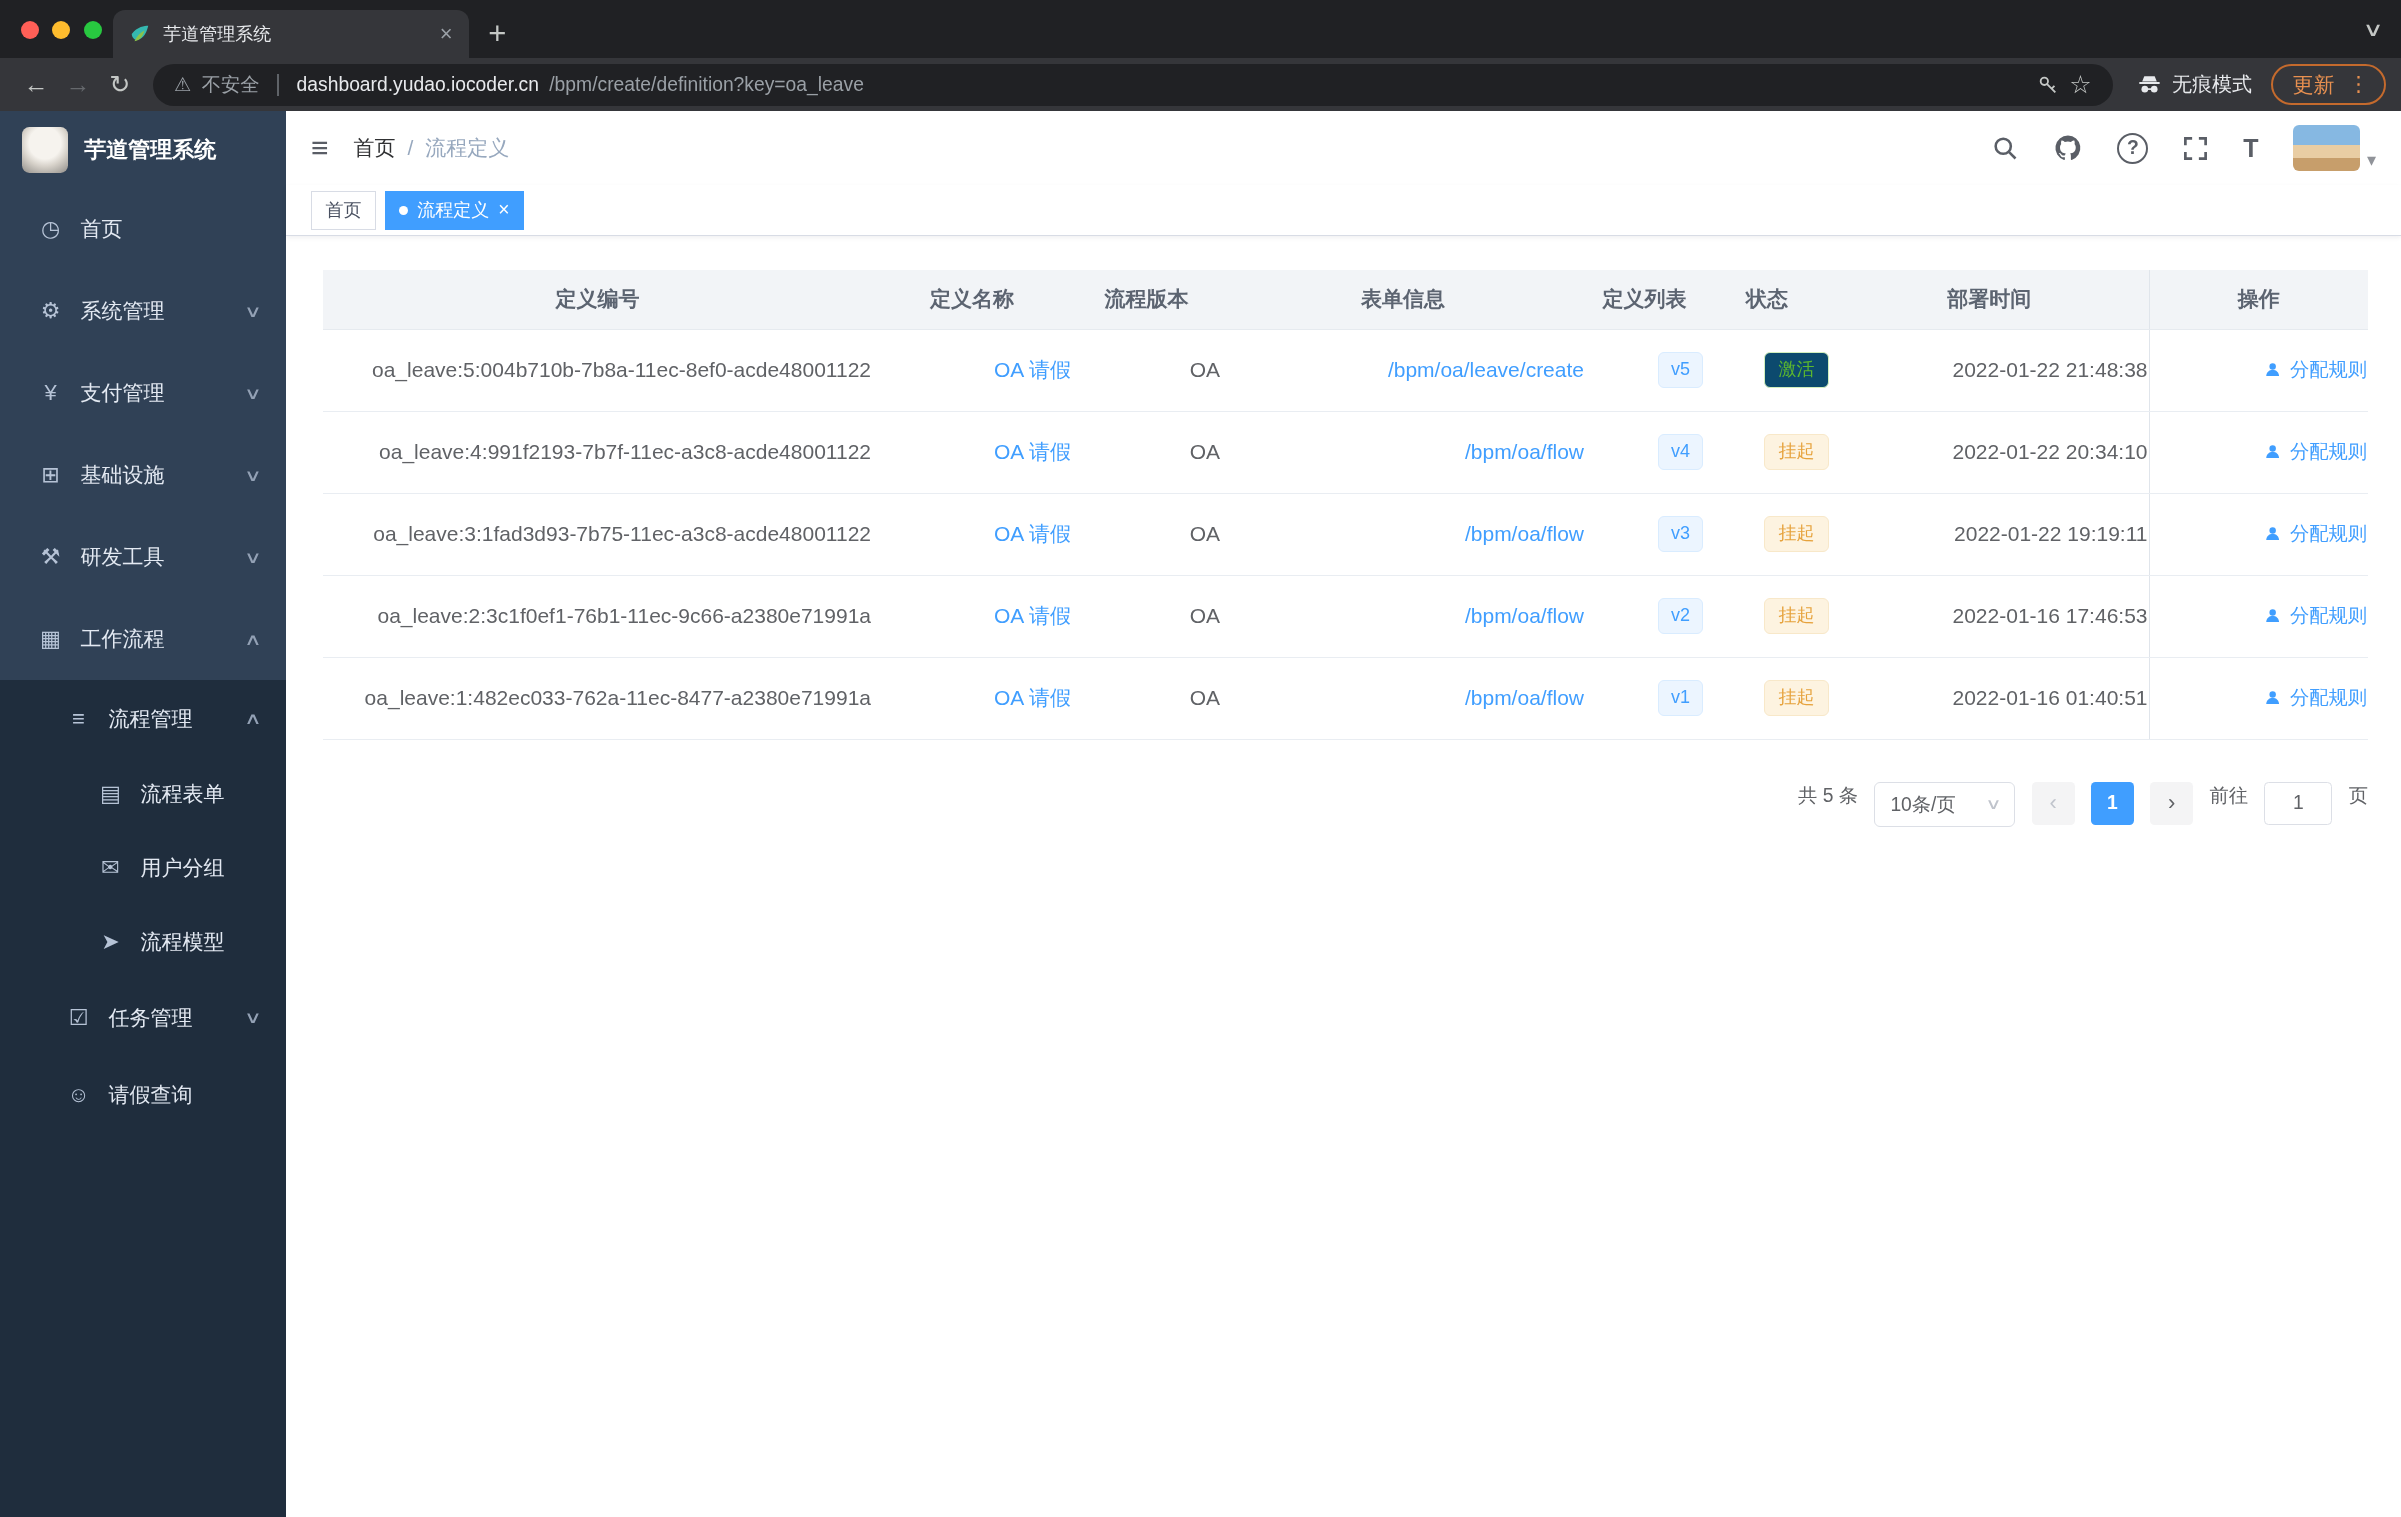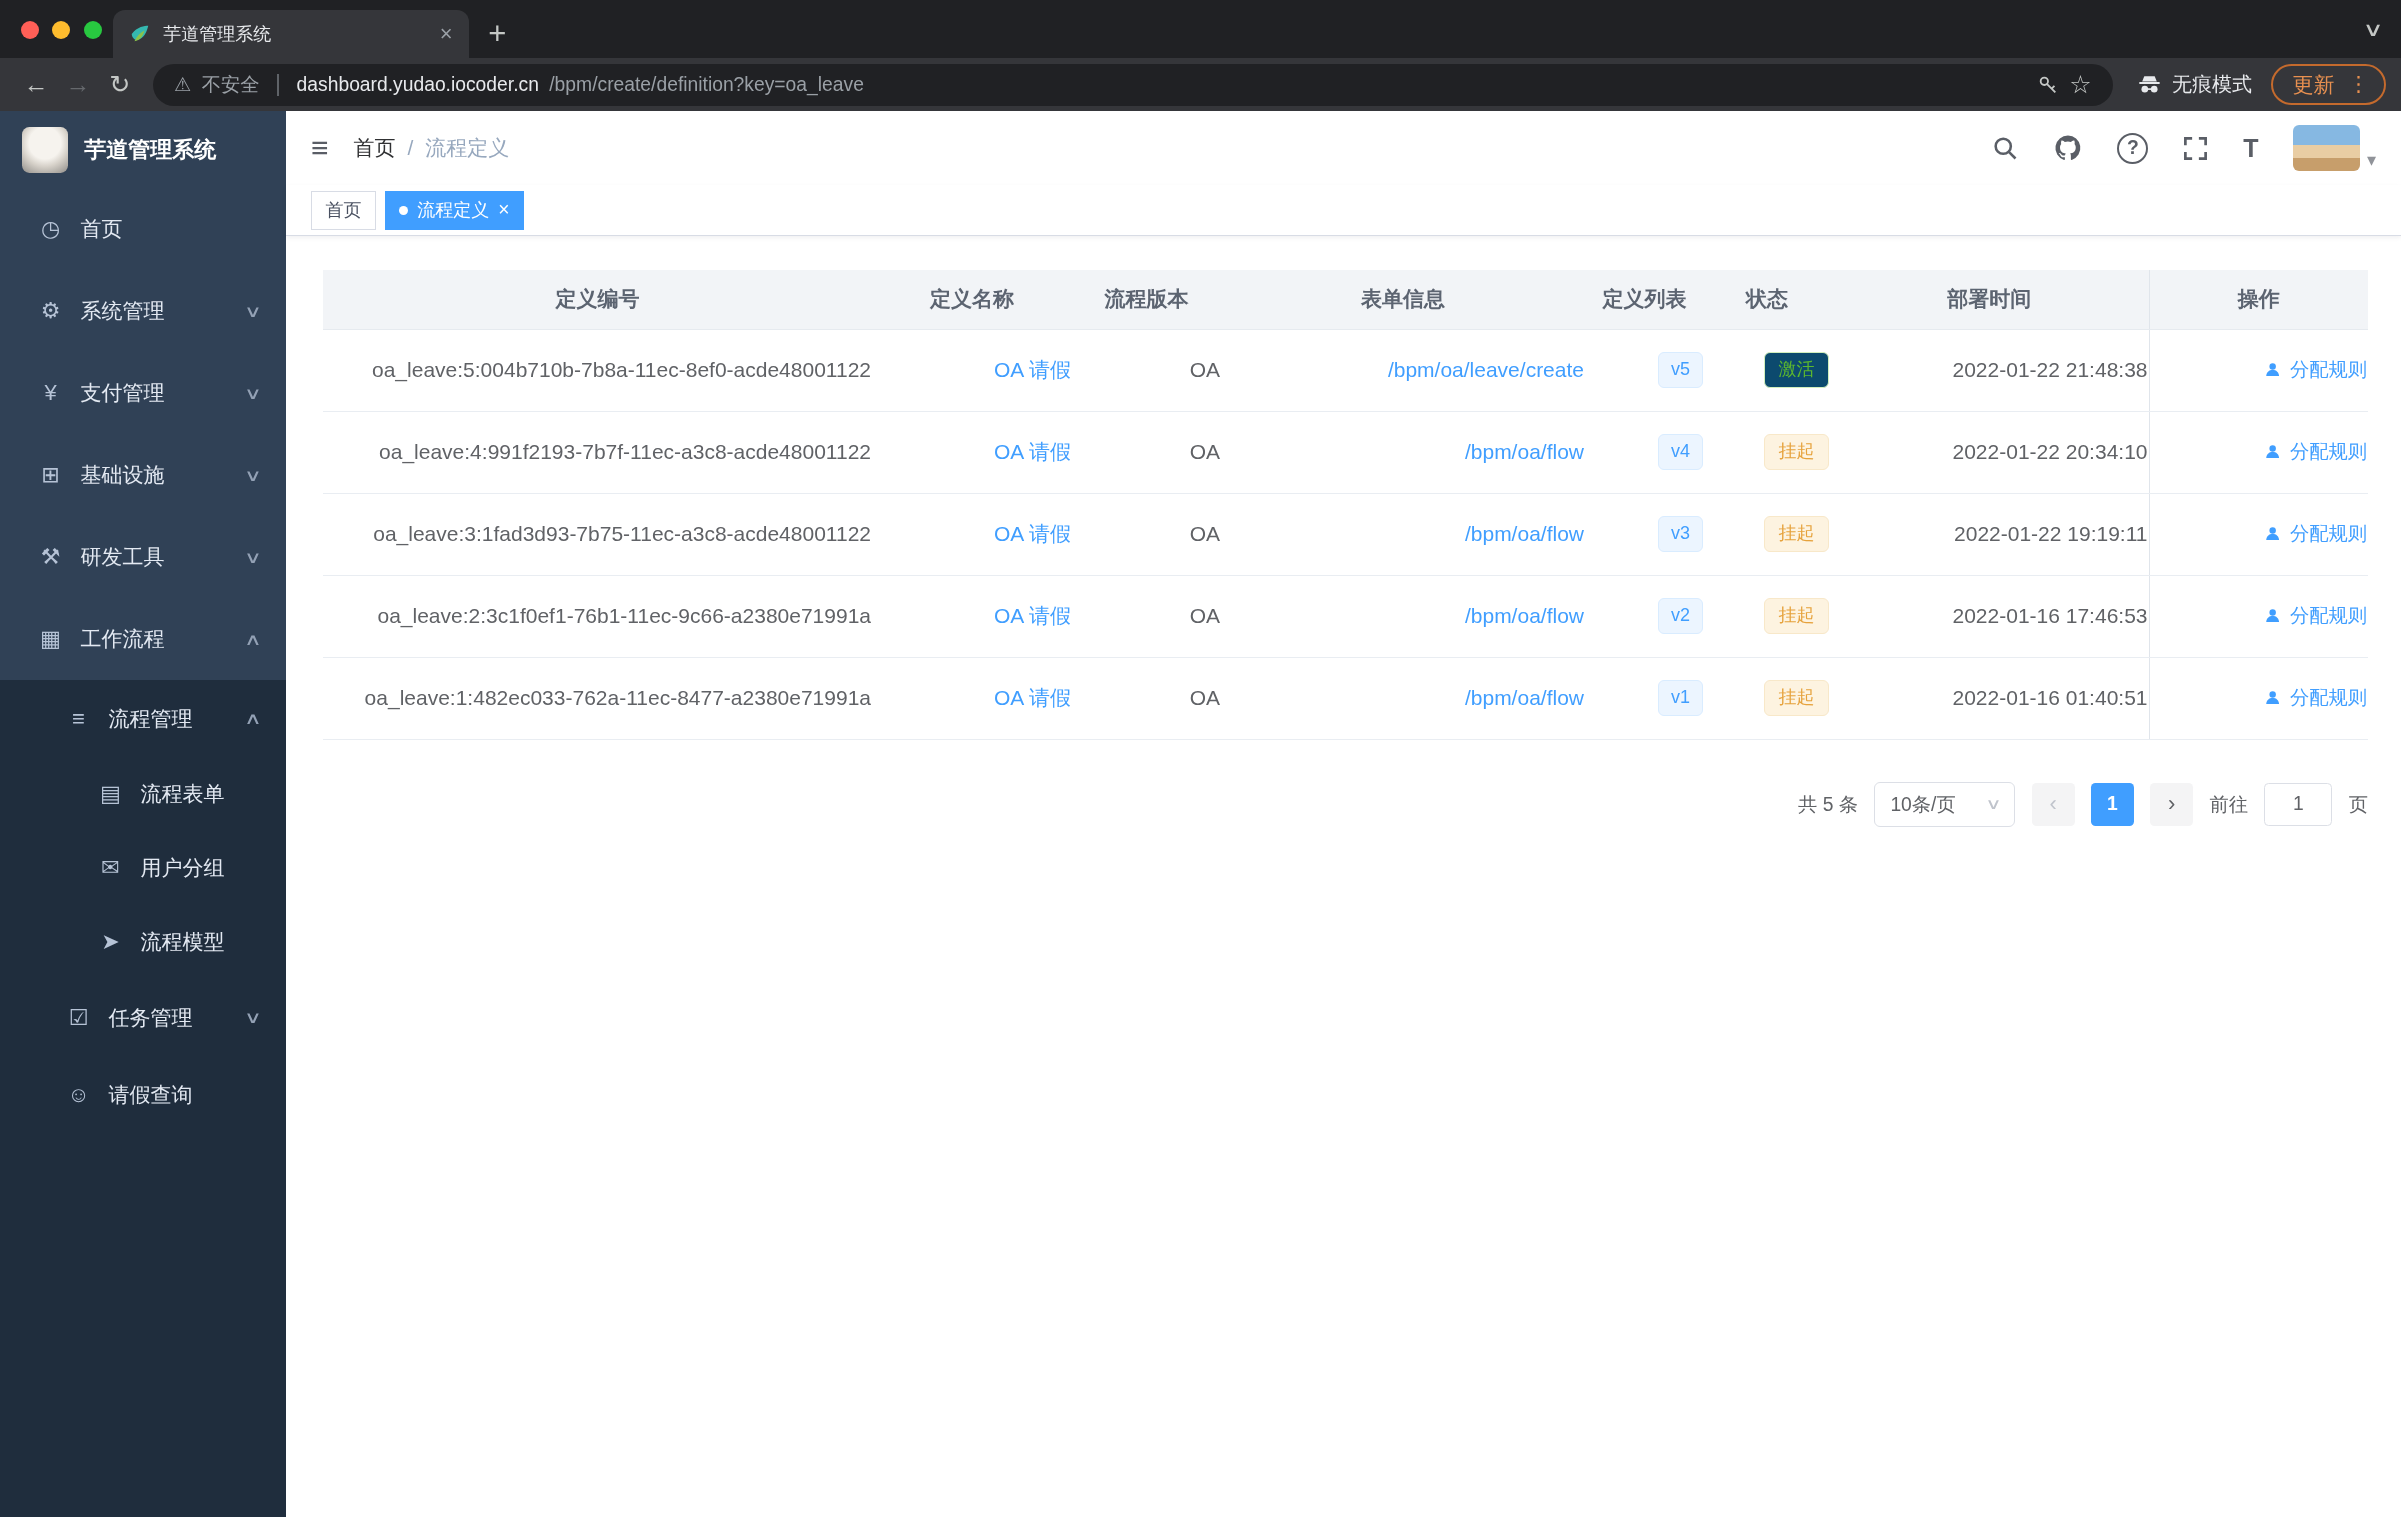--- a/index.html
+++ b/index.html
@@ -84,21 +84,21 @@
        overflow:hidden; white-space:nowrap; }
   th.ops, td.ops { border-left:0.7px solid #e0e5eb; }
   .link { color:#409eff; text-decoration:none; cursor:pointer; }
   .ver { display:inline-block; padding:6px 12px; background:#ecf5ff; border:0.7px solid #d9ecff;
          border-radius:6px; color:#409eff; font-size:18px; line-height:1.2; }
   .st { display:inline-block; padding:6.7px 13.4px; border-radius:6px; font-size:18px; line-height:1.2; }
   .st.success { background:#0c4a6e; border:0.7px solid #d2efbc; color:#5cb72e; }
   .st.warning { background:#fdf3e0; border:0.7px solid #f8e8c9; color:#e6a23c; }
   .op { display:inline-flex; align-items:center; gap:7.4px; font-size:19.3px; }
 
-  .pager { display:flex; align-items:center; justify-content:flex-end; gap:16.3px; margin-top:42px;
+  .pager { display:flex; justify-content:flex-end; gap:16.3px; margin-top:42px;
            font-size:19.3px; color:#606266; }
   .psel { width:141px; height:45px; border:0.7px solid #dcdfe6; border-radius:6px; display:flex;
           align-items:center; justify-content:space-between; padding:0 15px; color:#606266; background:#fff; }
   .psel .caret { color:#c0c4cc; font-size:15px; transform:scaleX(1.5); }
   .pbtn { width:43px; height:43px; border-radius:4.5px; display:flex; align-items:center; justify-content:center;
           font-size:22px; }
   .pbtn.prev { background:#f4f4f5; color:#c0c4cc; }
   .pbtn.page { background:#409eff; color:#fff; font-size:19.3px; font-weight:bold; }
   .pbtn.next { background:#f4f4f5; color:#606266; }
   .goto-input { width:68px; height:43px; border:0.7px solid #dcdfe6; border-radius:4.5px; text-align:center;

